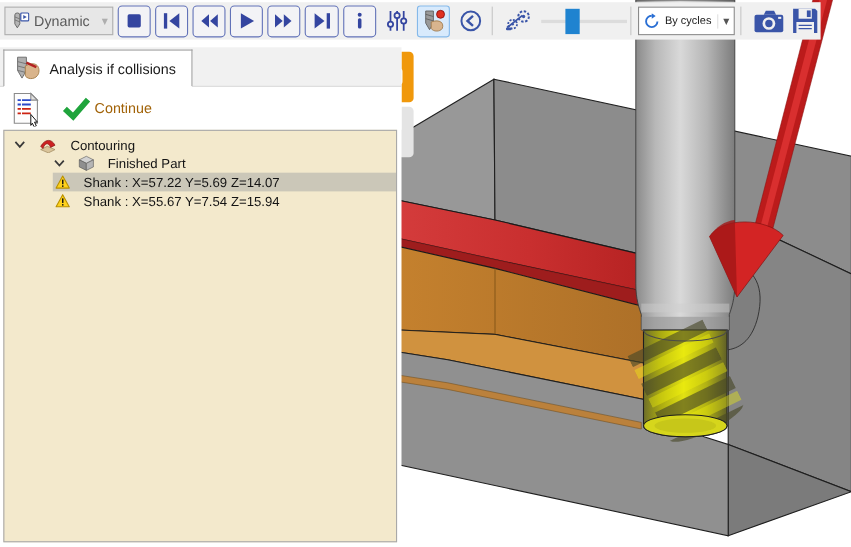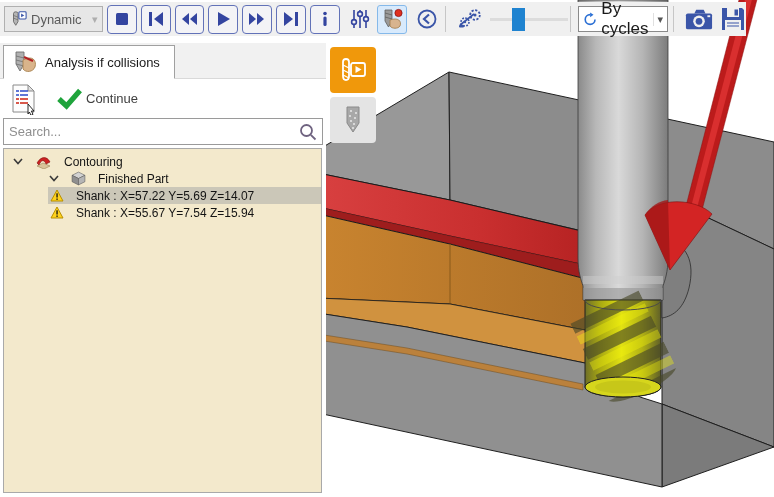--- a/index.html
+++ b/index.html
@@ -20,33 +20,33 @@
         display:flex;align-items:center;justify-content:center;margin-left:4px;box-sizing:border-box;}
   .flatbtn{width:28px;height:29px;border:none;background:transparent;display:flex;align-items:center;
         justify-content:center;margin-left:6px;}
   .tbtn.active{background:#d8eafc;border:1.5px solid #85b9ea;border-radius:3px;}
   .tsep{width:1px;height:26px;background:#c6c6c6;margin:0 5px;}
   .slider{position:relative;width:78px;height:29px;margin-left:6px;}
   .slider .track{position:absolute;left:0;top:13px;width:78px;height:3px;background:#dcdcdc;}
   .slider .handle{position:absolute;left:22px;top:3px;width:13px;height:23px;background:#1f83d0;}
   .cycles-select{width:90px;height:26px;background:#fff;border:1px solid #8a8a8a;display:flex;
         align-items:center;gap:4px;padding:0 4px;box-sizing:border-box;margin-left:2px;}
-  .cycles-select .lbl{font-size:17px;color:#1a1a1a;flex:1;}
+  .cycles-select .lbl{font-size:10px;color:#1a1a1a;flex:1;}
   .cycles-select .chev{color:#555;font-size:11px;border-left:1px solid #e0e0e0;padding-left:4px;}
 
   
-  #panel{position:absolute;left:0;top:43px;width:326px;height:454px;background:#fff;z-index:2;
+  #panel{position:absolute;left:0;top:43px;width:365px;height:454px;background:#fff;z-index:2;
          display:flex;flex-direction:column;}
   .tabstrip{height:35px;background:#f1f1f1;display:flex;align-items:flex-end;border-bottom:1px solid #d9d9d9;}
   .tab{height:34px;margin-left:3px;margin-bottom:-1px;display:flex;align-items:center;gap:7px;
        padding:0 14px 0 8px;background:#fff;border:1px solid #a0a0a0;border-bottom:1px solid #fff;
        box-sizing:border-box;}
   .tab .lbl{font-size:13px;color:#1a1a1a;white-space:nowrap;}
   .actionrow{height:39px;background:#fff;display:flex;align-items:center;}
-  .actionrow .continue-lbl{font-size:13px;color:#404040;margin-left:3px;}
+  .actionrow .continue-lbl{font-size:13px;color:#a16207;margin-left:3px;}
   .searchbox{height:25px;margin:0 3px 3px 3px;border:1px solid #9a9a9a;display:flex;align-items:center;background:#fff;}
   .searchbox input{flex:1;border:none;outline:none;font-size:13px;color:#333;padding:0 0 0 5px;
        font-family:"Liberation Sans",sans-serif;background:transparent;}
   .searchbox input::placeholder{color:#8f8f8f;}
   .tree{flex:1;margin:0 4px 4px 3px;background:#f3e9cc;border:1px solid #a9a9a9;padding-top:4px;
         font-size:12px;color:#141414;overflow:hidden;}
   .trow{height:17px;display:flex;align-items:center;gap:12px;white-space:nowrap;}
   .trow .twisty{width:11px;display:flex;justify-content:center;}
   .lvl0{padding-left:8px;}
   .lvl1{padding-left:44px;}
@@ -291,27 +291,20 @@
       <path d="M8,9 h3 M12,9 h8 M8,13 h3 M12,13 h8" stroke="#2b49c8" stroke-width="1.6"></path>
       <path d="M8,17 h3 M12,17 h8 M8,21 h3 M12,21 h8" stroke="#cc2211" stroke-width="1.6"></path>
       <path d="M20,22 l6,7 h-2.6 l1.6,3.4 l-2,1 l-1.6,-3.4 l-1.4,2 Z" fill="#fff" stroke="#111" stroke-width=".9"></path>
       </svg>
     <svg width="27" height="23" viewBox="0 0 27 23" style="margin-left:16px">
       <path d="M3,12 L10.5,19 L24,3.5" fill="none" stroke="#1fa43c" stroke-width="5.2"></path>
       </svg>
     <span class="continue-lbl">Continue</span>
   </div>
 
-  <div class="searchbox">
-    <input type="text" placeholder="Search..." style="">
-    <svg width="20" height="20" viewBox="0 0 20 20" style="margin-right:4px">
-      <circle cx="8.5" cy="8.5" r="5.5" fill="none" stroke="#6f6380" stroke-width="1.8"></circle>
-      <path d="M12.8,12.8 L17.5,17.5" stroke="#6f6380" stroke-width="1.8"></path>
-      </svg>
-  </div>
 
   <div class="tree">
     <div class="trow lvl0">
       <span class="twisty">
         <svg width="10" height="7" viewBox="0 0 10 7">
             <path d="M1,1 L5,5.5 L9,1" fill="none" stroke="#3a3a3a" stroke-width="1.6"></path>
           </svg>
         </span>
       <svg width="17" height="15" viewBox="0 0 17 15">
         <path d="M2,12 L8,9 L15,12 L9,15 Z" fill="#d9c49a" stroke="#9a8458" stroke-width=".6"></path>

